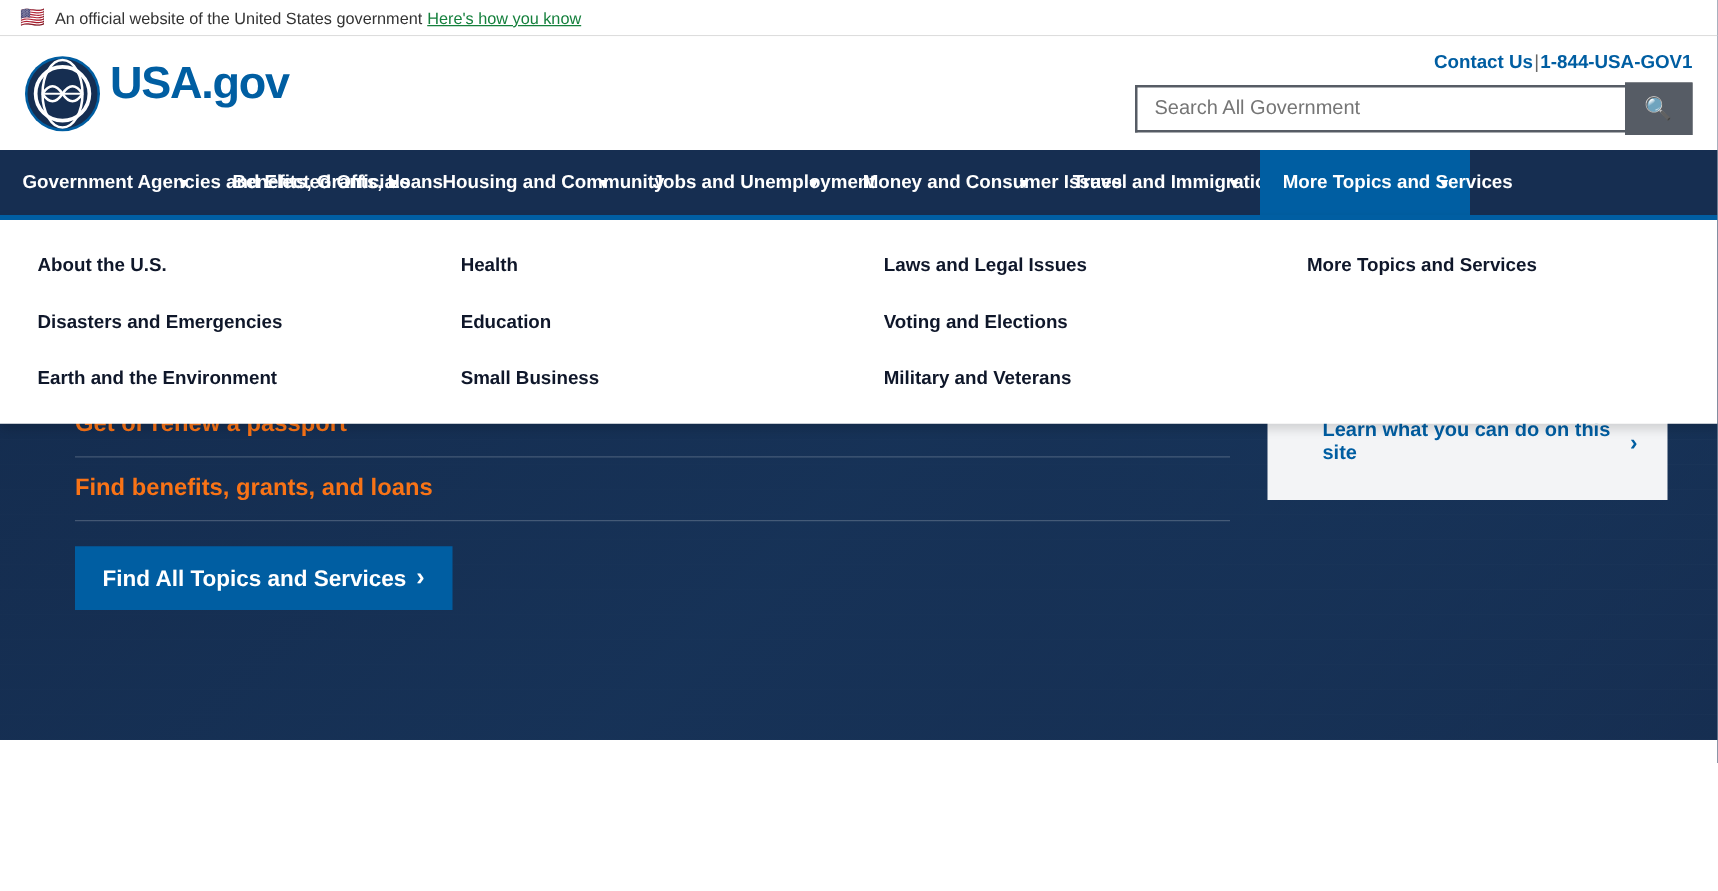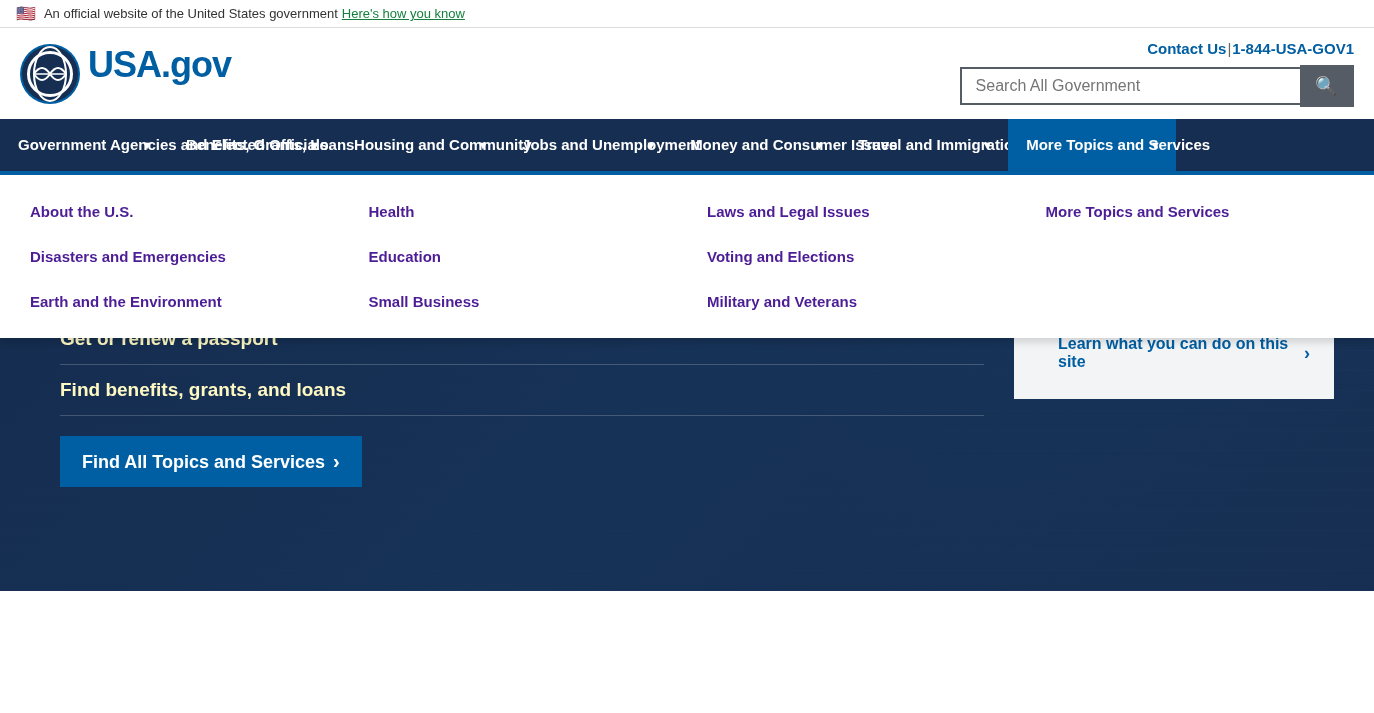--- a/index.html
+++ b/index.html
@@ -90,21 +90,21 @@
       font-weight: 600;
     }
     .header-links .divider {
       color: #666;
     }
     .search-bar {
       display: flex;
       align-items: center;
     }
     .search-input {
-      width: 340px;
+      width: 392px;
       padding: 8px 14px;
       font-size: 16px;
       border: 2px solid #565c65;
       border-right: none;
       outline: none;
     }
     .search-button {
       background: #565c65;
       border: 2px solid #565c65;
       color: white;
@@ -155,21 +155,21 @@
       background: white;
       border-top: 4px solid #005ea2;
       padding: 24px 30px;
       display: grid;
       grid-template-columns: repeat(4, 1fr);
       gap: 20px 40px;
       z-index: 100;
       box-shadow: 0 4px 8px rgba(0,0,0,0.15);
     }
     .dropdown-link {
-      color: #4c1d95;
+      color: #0f172a;
       text-decoration: none;
       font-size: 15px;
       font-weight: 600;
       display: block;
       padding: 4px 0;
     }
 
     
     .main-content {
       position: relative;
@@ -198,21 +198,21 @@
       position: relative;
       z-index: 2;
       padding: 40px 40px 40px 60px;
       display: grid;
       grid-template-columns: 1fr 320px;
       gap: 30px;
       align-items: start;
     }
     .hero-links { display: flex; flex-direction: column; gap: 0; }
     .hero-link {
-      color: #fef9c3;
+      color: #f97316;
       text-decoration: none;
       font-size: 19px;
       font-weight: 600;
       padding: 14px 0;
       border-bottom: 1px solid rgba(255,255,255,0.2);
       display: block;
     }
     .hero-link:first-child { border-top: 1px solid rgba(255,255,255,0.2); }
 
     .find-btn {

